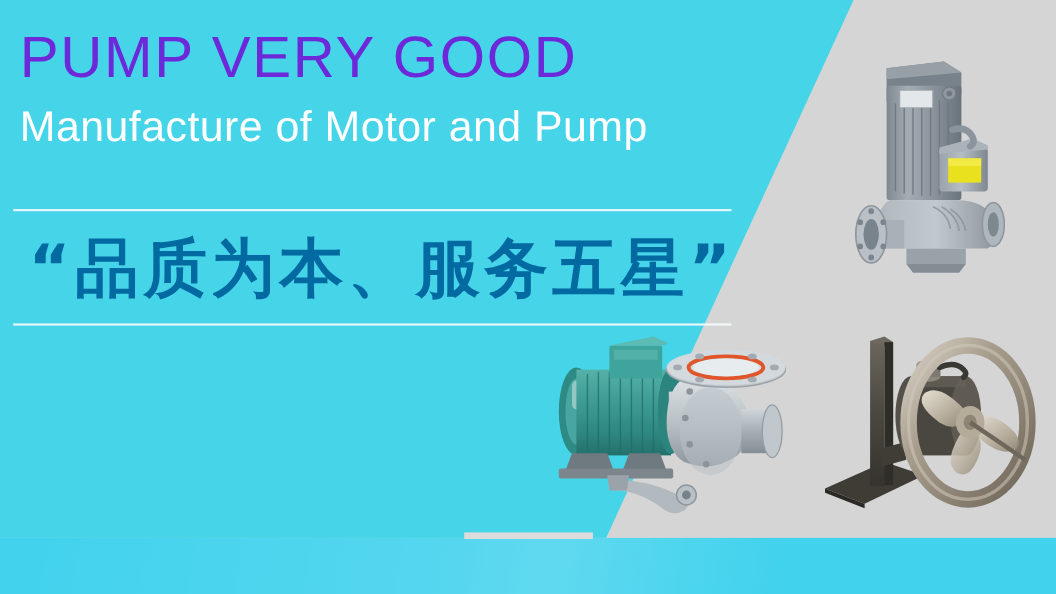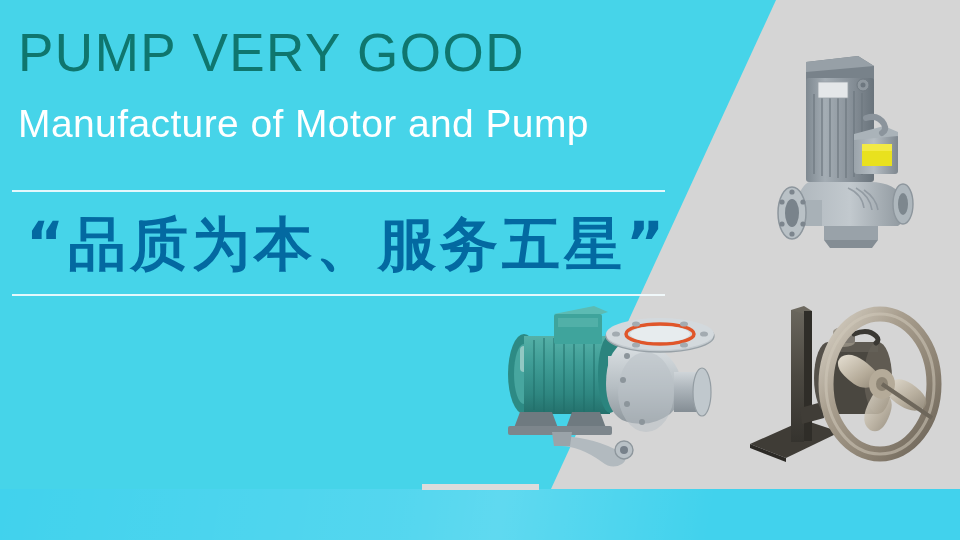--- a/index.html
+++ b/index.html
@@ -52,35 +52,35 @@
     background:#dcdcdc;
   }
 
   
   .text-block {
     position:absolute;
     left:18px; top:22px;
     width:680px;
   }
   .headline {
-    color:#0f766e;
+    color:#6d28d9;
     font-size:53px;
     line-height:62px;
     font-weight:300;
     letter-spacing:1.5px;
     white-space:nowrap;
   }
   .subhead {
     color:#ffffff;
     font-size:39px;
     line-height:52px;
     font-weight:300;
     letter-spacing:0.4px;
     white-space:nowrap;
-    margin-top:14px;
+    margin-top:6px;
   }
   .rule {
     position:absolute;
     left:12px;
     width:653px;
     height:2px;
     background:#f2fbfd;
     opacity:0.92;
   }
   .rule-top { top:190px; }

